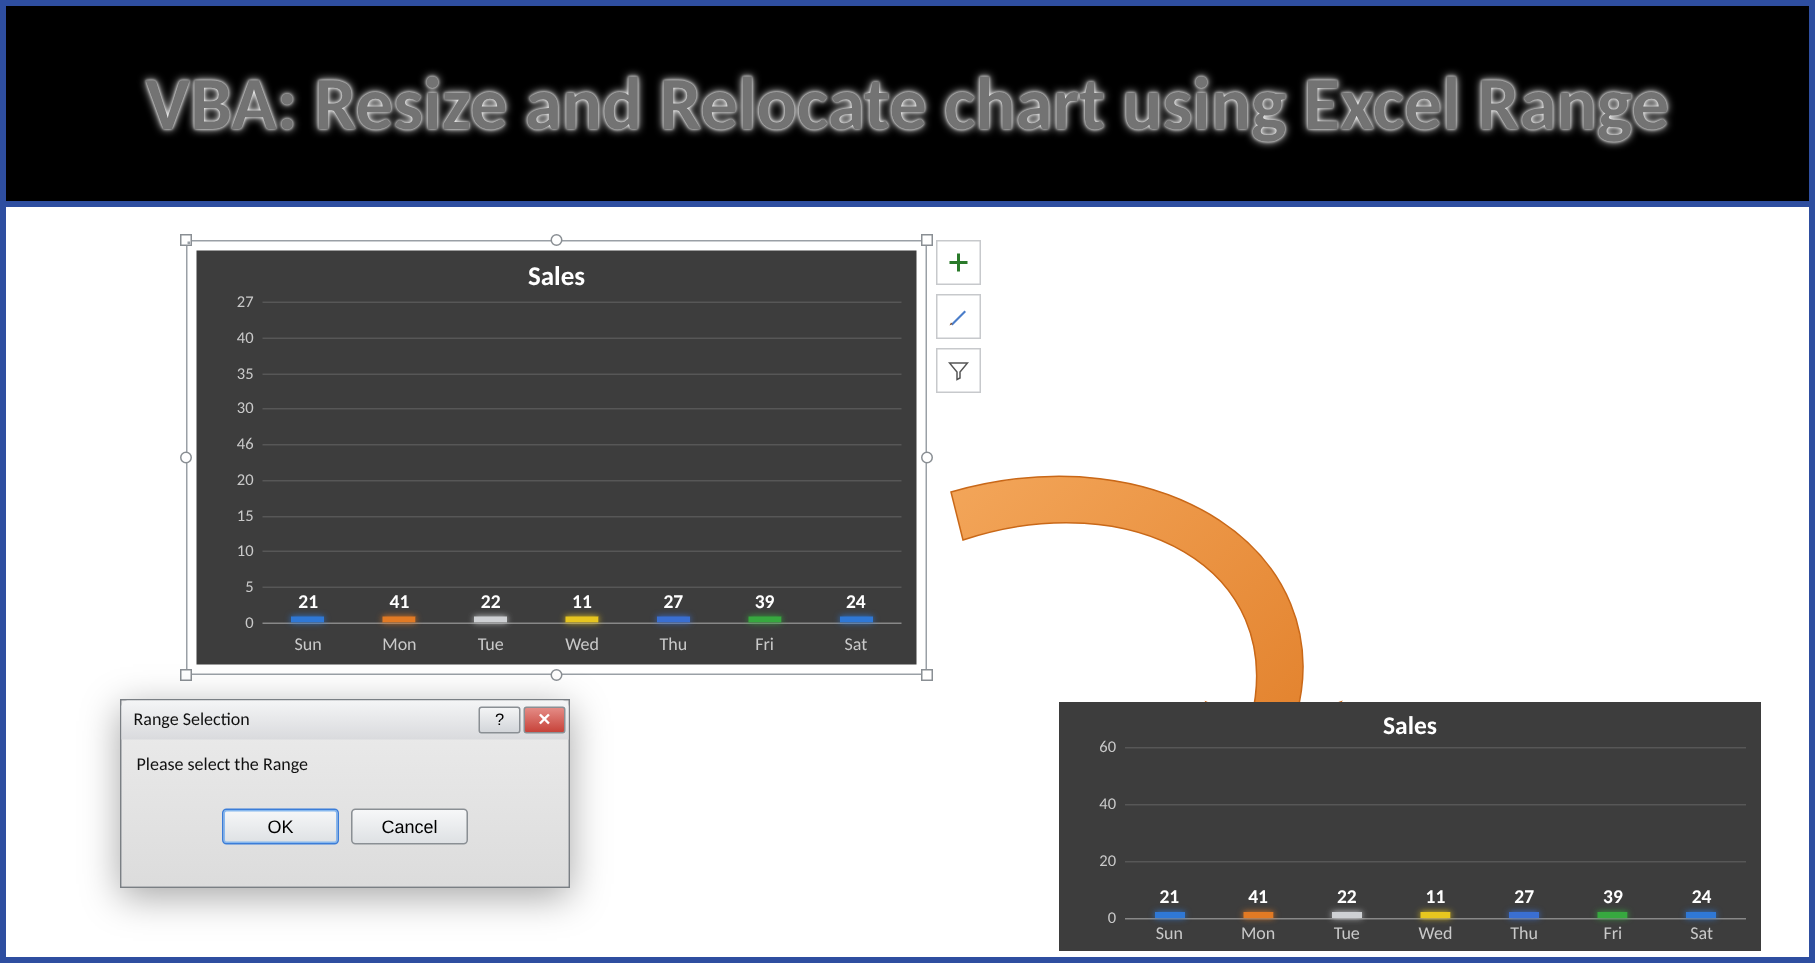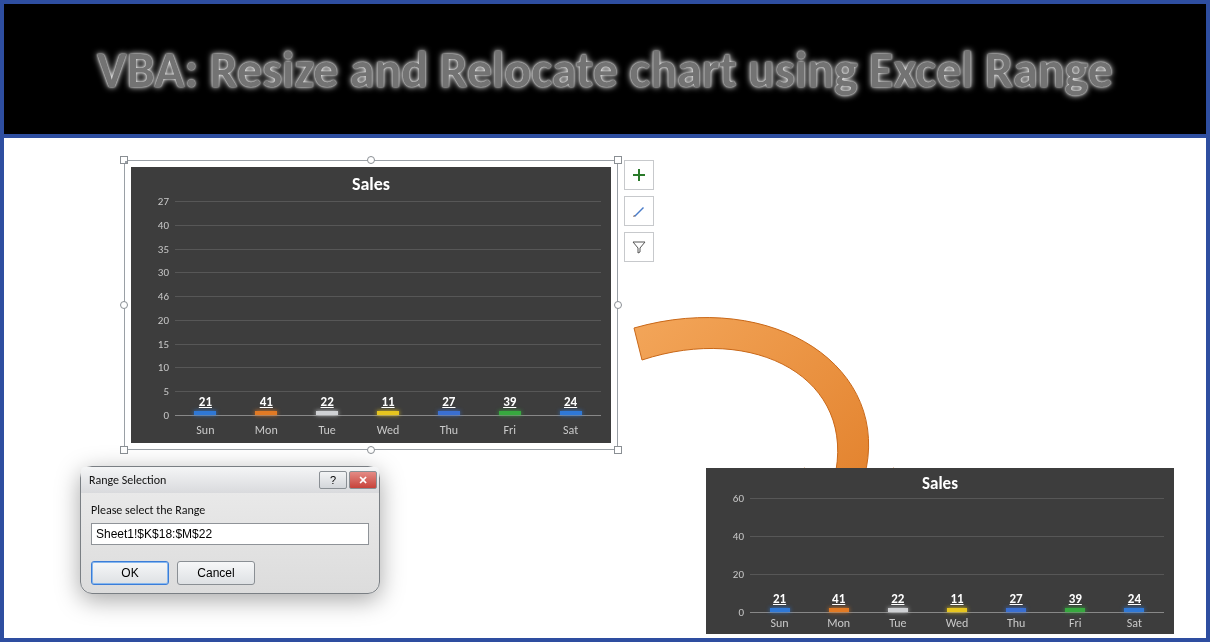--- a/index.html
+++ b/index.html
@@ -67,21 +67,21 @@
   .yaxis-label { position:absolute; right: calc(100% + 6px); transform: translateY(-50%); font-size: 11px; color:#c9c9c9; }
   .baseline { border-top:1px solid #888; }
   .bars { position:absolute; left:0; right:0; top:0; bottom:0; display:flex; align-items:flex-end; }
   .barcol { flex:1; display:flex; justify-content:center; align-items:flex-end; position:relative; }
   .bar {
     width: 22px; background: transparent; border: 2px solid; position: relative;
     box-shadow: 0 0 6px rgba(255,255,255,0.15) inset, 0 0 4px;
   }
   .barlabel {
     position: absolute; bottom: 100%; left: 50%; transform: translate(-50%,-4px);
-    font-weight: 700; color: #fff; font-size: 13px; text-decoration: underline;
+    font-weight: 700; color: #fff; font-size: 13px;
   }
   .xaxis { position:absolute; left:44px; right:10px; bottom:6px; display:flex; color:#c9c9c9; font-size:12px; }
   .xaxis > div { flex:1; text-align:center; }
 
   
   .chart-actions { position: absolute; left: 620px; top: 22px; display: flex; flex-direction: column; gap: 6px; }
   .chart-actions button {
     width: 30px; height: 30px; background:#fff; border:1px solid #c7c9cc;
     display:flex; align-items:center; justify-content:center; cursor:pointer; padding:0;
   }
@@ -96,42 +96,42 @@
   
   .arrow-wrap {
     position: absolute; left: 590px; top: 130px; width: 320px; height: 300px;
     pointer-events: none;
   }
 
   
   .dlg {
     position: absolute; left: 76px; top: 328px; width: 300px;
     background: linear-gradient(#ececec,#dcdcdc);
-    border: 1px solid #7a7f84; border-radius: 12px;
+    border: 1px solid #7a7f84; border-radius: 0;
     box-shadow: 0 6px 24px rgba(0,0,0,0.35);
     font-size: 12px;
   }
   .dlg-titlebar {
     display:flex; align-items:center; justify-content:space-between;
     padding: 4px 2px 4px 8px;
     border-top-left-radius:4px; border-top-right-radius:4px;
     background: linear-gradient(#f4f5f6,#d9dadd);
   }
   .dlg-titlebar .caption { font-size: 12px; color:#111; }
   .dlg-btns { display:flex; gap:2px; }
   .dlg-btns button { width:28px; height:18px; border:1px solid #8a8f94; border-radius:2px; font-size:11px; line-height:14px; padding:0; cursor:pointer; }
   .dlg-help { background:linear-gradient(#f3f4f5,#d3d6da); }
   .dlg-close { background:linear-gradient(#e48b85,#c7433a); color:#fff; font-weight:700; border-color:#7a2e2a; }
   .dlg-body { padding: 10px 10px 6px 10px; }
   .dlg-body .label { margin-bottom: 6px; color:#111; }
   .dlg-body input {
     width: 100%; height: 22px; padding: 2px 4px; font-size: 12px;
     border: 1px solid #8f9398; background:#fff;
   }
-  .dlg-footer { display:flex; justify-content:flex-start; gap:8px; padding: 10px 10px 8px 10px; }
+  .dlg-footer { display:flex; justify-content:center; gap:8px; padding: 10px 10px 28px 10px; }
   .dlg-footer button {
     min-width: 78px; height: 24px; font-size: 12px; cursor:pointer;
     background: linear-gradient(#f6f7f8,#dee1e4); border:1px solid #8a8f94; border-radius:3px;
   }
   .dlg-footer .default { border:1px solid #3b7dd8; box-shadow: 0 0 0 1px #86b7ee inset; }
 
   
   .chart-small {
     position: absolute; left: 702px; top: 330px; width: 468px; height: 166px;
     background:#3d3d3d; color:#d8d8d8;
@@ -278,21 +278,20 @@
     <div class="dlg">
       <div class="dlg-titlebar">
         <span class="caption">Range Selection</span>
         <span class="dlg-btns">
           <button class="dlg-help">?</button>
           <button class="dlg-close">✕</button>
         </span>
       </div>
       <div class="dlg-body">
         <div class="label">Please select the Range</div>
-        <input type="text" value="Sheet1!$K$18:$M$22" style="">
       </div>
       <div class="dlg-footer">
         <button class="default">OK</button>
         <button>Cancel</button>
       </div>
     </div>
 
     <div class="chart-small" id="chart-small">
       <div class="chart-title">Sales</div>
       <div class="plot2" id="plot-small">

